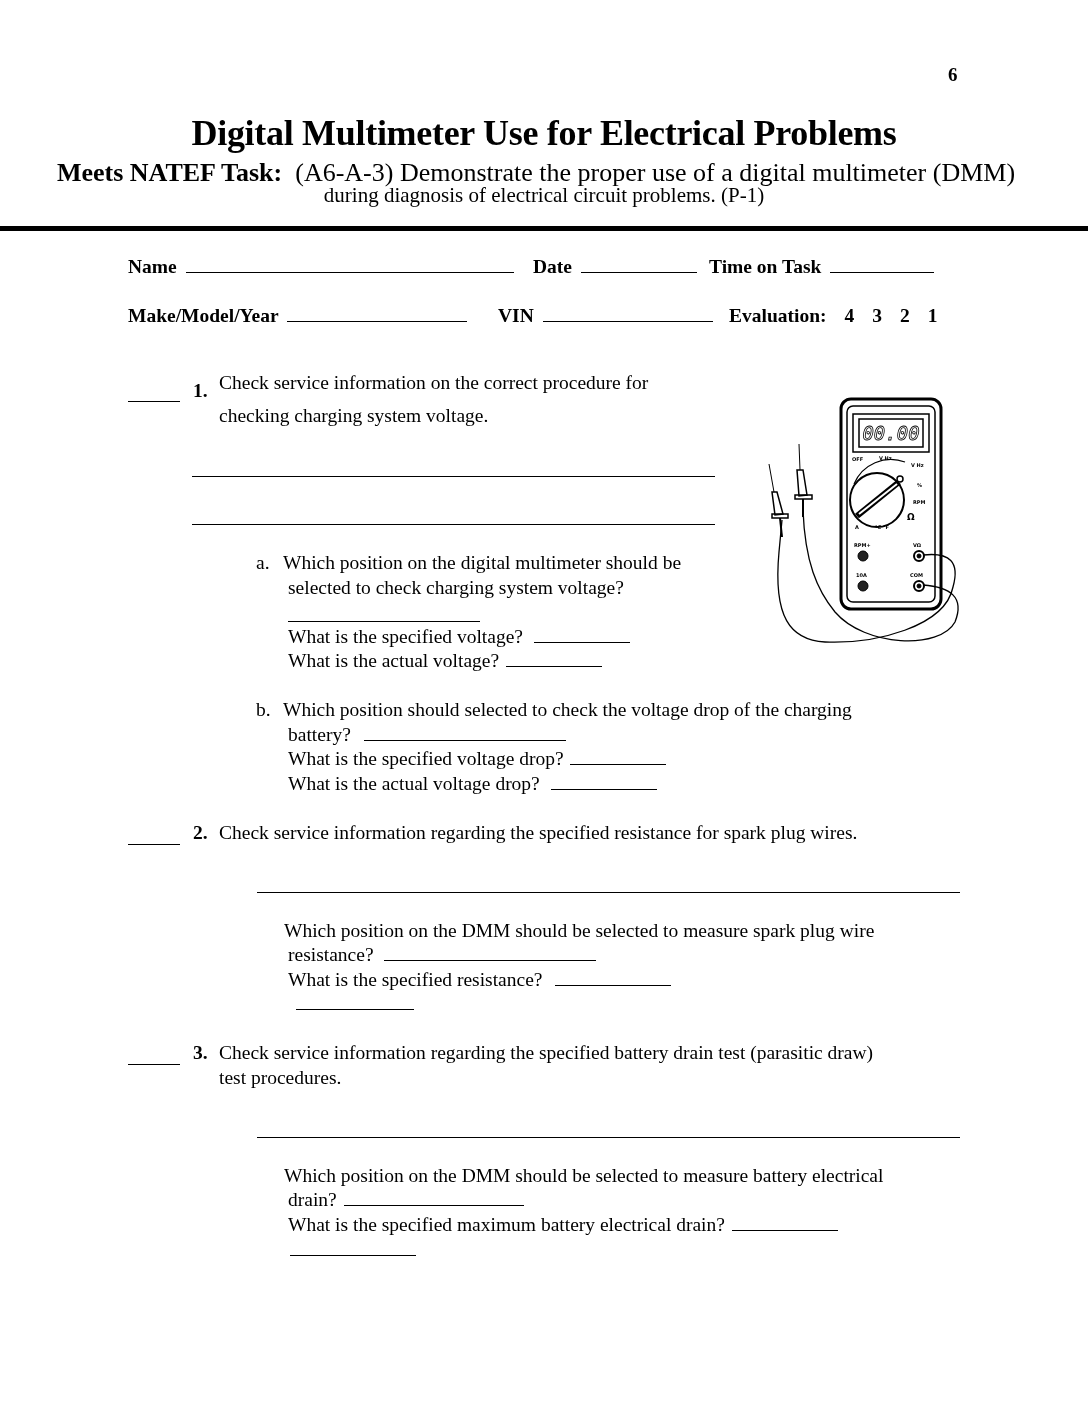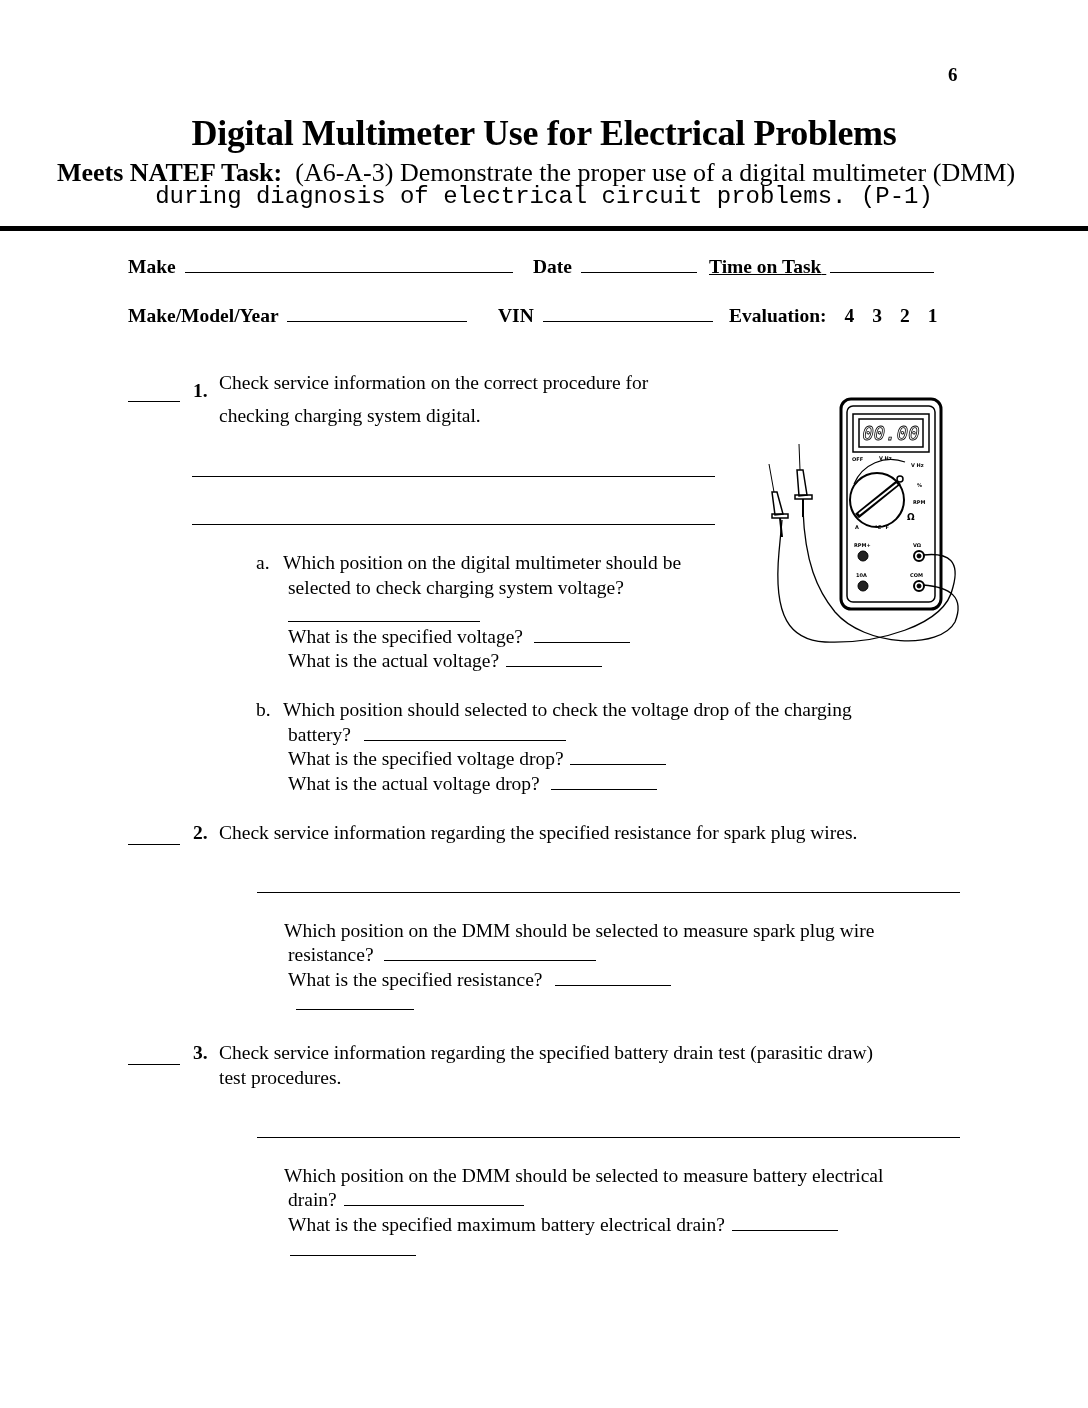--- a/index.html
+++ b/index.html
@@ -6,69 +6,69 @@
     body {
       width: 1088px; height: 1408px; position: relative; overflow: hidden;
       font-family: "Liberation Serif", "DejaVu Serif", serif;
       color: #000; font-size: 19.5px;
     }
     .abs { position: absolute; white-space: nowrap; }
     .bold { font-weight: bold; }
     .page-num { left: 948px; top: 64px; font-size: 19px; font-weight: bold; }
     .title { left: 0; width: 1088px; text-align: center; top: 112px; font-size: 36px; font-weight: bold; letter-spacing: -0.3px; }
     .sub1 { left: 0; width: 1072px; text-align: center; top: 158px; font-size: 26px; }
-    .sub2 { left: 0; width: 1088px; text-align: center; top: 183px; font-size: 24px; font-family: Liberation Mono, monospace; }
+    .sub2 { left: 0; width: 1088px; text-align: center; top: 183px; font-size: 21px; }
     .rule { position: absolute; left: 0; top: 226px; width: 1088px; height: 5px; background: #000; }
     .line { position: absolute; height: 1px; background: #000; }
     .blank { display: inline-block; border-bottom: 1px solid #000; height: 16px; vertical-align: baseline; }
     .field-label { font-weight: bold; }
     .eval-nums span { display: inline-block; margin-left: 18px; font-weight: bold; }
     .meter { position: absolute; left: 755px; top: 392px; width: 215px; height: 258px; }
   </style>
 </head>
 <body>
 
 <div class="abs page-num">6</div>
 <div class="abs title">Digital Multimeter Use for Electrical Problems</div>
 <div class="abs sub1">
   <span class="bold">Meets NATEF Task:</span>&nbsp;
   <span>(A6-A-3)  Demonstrate the proper use of a digital multimeter (DMM)</span>
 </div>
 <div class="abs sub2">during diagnosis of electrical circuit problems.  (P-1)</div>
 <div class="rule"></div>
 
 <div class="abs" style="left:128px; top:256px;">
-  <span class="field-label">Make</span>
+  <span class="field-label">Name</span>
   <span class="blank" style="width:328px; margin-left:4px;"></span>
 </div>
 <div class="abs" style="left:533px; top:256px;">
   <span class="field-label">Date</span>
   <span class="blank" style="width:116px; margin-left:4px;"></span>
 </div>
-<div class="abs" style="left:709px; top:256px;text-decoration:underline;">
+<div class="abs" style="left:709px; top:256px;">
   <span class="field-label">Time on Task</span>
   <span class="blank" style="width:104px; margin-left:4px;"></span>
 </div>
 
 <div class="abs" style="left:128px; top:305px;">
   <span class="field-label">Make/Model/Year</span>
   <span class="blank" style="width:180px; margin-left:4px;"></span>
 </div>
 <div class="abs" style="left:498px; top:305px;">
   <span class="field-label">VIN</span>
   <span class="blank" style="width:170px; margin-left:4px;"></span>
 </div>
 <div class="abs eval-nums" style="left:729px; top:305px;">
   <span class="field-label" style="margin-left:0;">Evaluation:</span><span>4</span><span>3</span><span>2</span><span>1</span>
 </div>
 
 <div class="line" style="left:128px; top:401px; width:52px;"></div>
 <div class="abs bold" style="left:193px; top:380px;">1.</div>
 <div class="abs" style="left:219px; top:372px;">Check service information on the correct procedure for</div>
-<div class="abs" style="left:219px; top:405px;">checking charging system digital.</div>
+<div class="abs" style="left:219px; top:405px;">checking charging system voltage.</div>
 <div class="line" style="left:192px; top:476px; width:523px;"></div>
 <div class="line" style="left:192px; top:524px; width:523px;"></div>
 
 <div class="abs" style="left:256px; top:552px;">a.</div>
 <div class="abs" style="left:283px; top:552px;">Which position on the digital multimeter should be</div>
 <div class="abs" style="left:288px; top:577px;">selected to check charging system voltage?</div>
 <div class="line" style="left:288px; top:621px; width:192px;"></div>
 <div class="abs" style="left:288px; top:626px;">
   <span>What is the specified voltage?</span>
   <span class="blank" style="width:96px; margin-left:6px;"></span>

